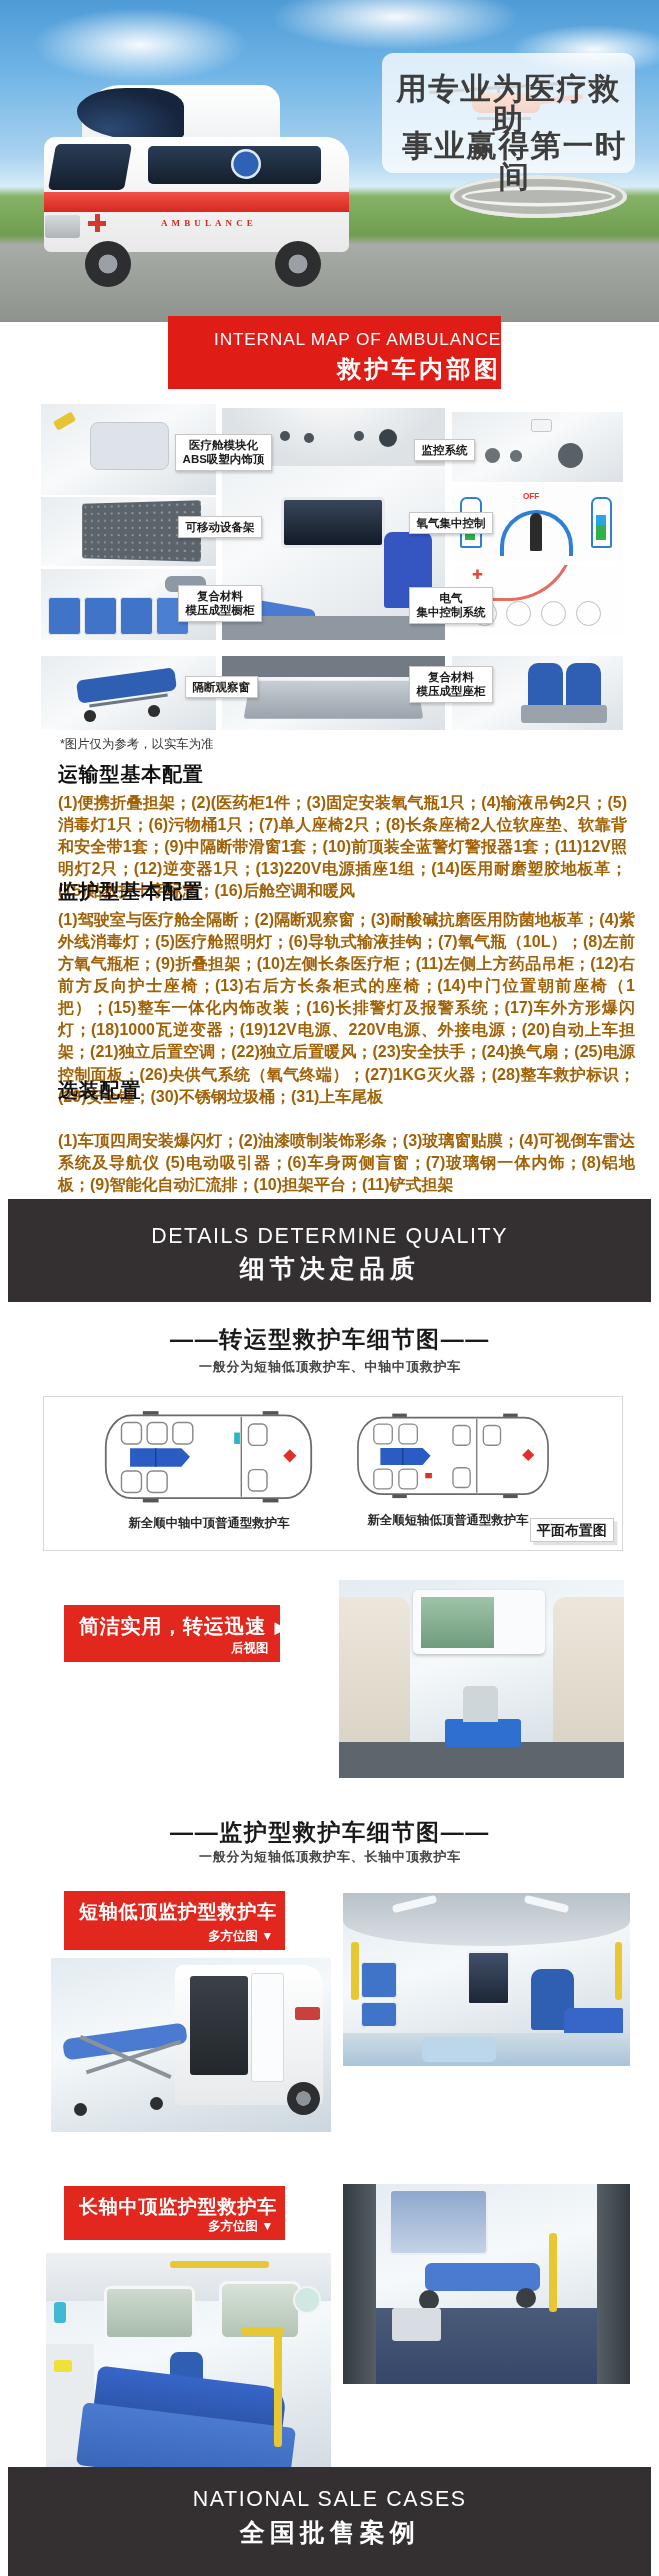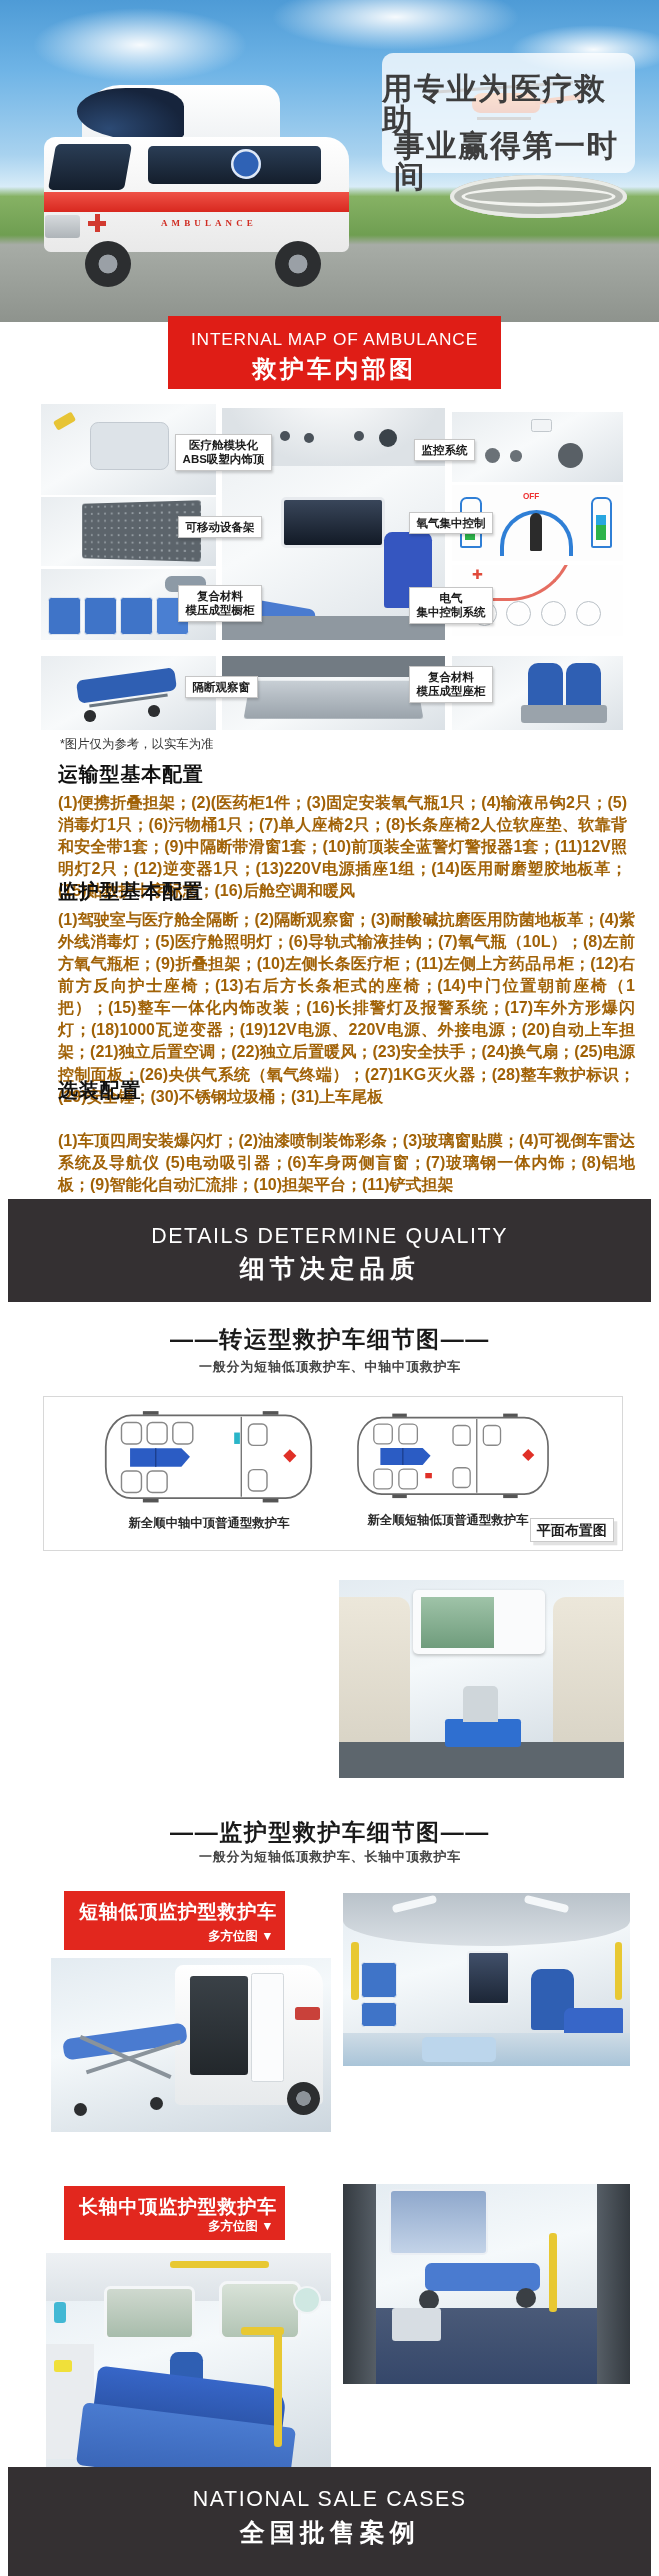--- a/index.html
+++ b/index.html
@@ -7,21 +7,21 @@
   .page { position:relative; width:660px; height:2576px; margin:0 auto; overflow:hidden;
           background:#fff; font-family:"Liberation Sans","DejaVu Sans",sans-serif; color:#222; }
   .abs { position:absolute; }
 
   
   .hero { left:0; top:0; width:660px; height:322px; overflow:hidden;
           background:linear-gradient(180deg,#4e9bd6 0%,#6fb4e6 22%,#a8d2ef 48%,#d8ecf8 58%,
                      #86b264 61%,#6f9e51 73%,#a7aca6 76%,#8e938d 100%); }
   .cloud { background:radial-gradient(closest-side,rgba(255,255,255,.95),rgba(255,255,255,0)); border-radius:50%; }
   .helipad { border-radius:50%; background:#b4b8b1; box-shadow:inset 0 0 0 4.1px #e9ebe6, inset 0 0 0 11.5px #b4b8b1, inset 0 0 0 15px #f2f3ef; }
-  .slogan-box { background:rgba(255,255,255,.78); border-radius:11.5px; }
+  .slogan-box { background:rgba(255,255,255,.78); border-radius:11.5px; text-align:center; }
   .slogan { font-size:30.5px; font-weight:bold; color:#3d3d3d; letter-spacing:1.6px; line-height:1.0; }
 
   
   .amb-roof  { background:linear-gradient(#ffffff,#eef1f3); border-radius:38px 18px 3.3px 3.3px; }
   .amb-visor { background:radial-gradient(ellipse at 30% 80%,#2c4a74,#16243c 70%); border-radius:50% 40% 10% 60%; }
   .amb-body  { background:linear-gradient(#ffffff,#e9e9e9); border-radius:11.5px 23px 6.6px 6.6px; }
   .amb-stripe{ background:linear-gradient(#ef5247,#d8281f); }
   .amb-win   { background:linear-gradient(#2a3d55,#141e2c); border-radius:5px; }
   .amb-wheel { background:radial-gradient(circle at 50% 50%,#9aa0a6 0 28%,#2c2e30 30% 100%); border-radius:50%; }
   .amb-grille{ background:linear-gradient(#d6dadd,#aeb4b8); border-radius:3.3px; }
@@ -102,21 +102,21 @@
       <div class="abs" style="left:51px;top:169px;width:18px;height:18px;">
         <div class="abs cross-v" style="left:6.6px;top:0;width:5px;height:18px;"></div>
         <div class="abs cross-h" style="left:0;top:6.6px;width:18px;height:5px;"></div>
       </div>
       <div class="abs amb-grille" style="left:8.2px;top:170px;width:35px;height:23px;"></div>
       <div class="abs amb-wheel" style="left:48px;top:196px;width:46px;height:46px;"></div>
       <div class="abs amb-wheel" style="left:238px;top:196px;width:46px;height:46px;"></div>
     </div>
   </div>
 
-  <div class="abs red-banner" style="left:168px;top:316px;width:333px;height:73px;">
+  <div class="abs red-banner" style="left:168px;top:316px;width:333px;height:73px;text-align:right;">
     <div class="en" style="margin-top:13px;">INTERNAL MAP OF AMBULANCE</div>
     <div class="zh" style="margin-top:3.3px;">救护车内部图</div>
   </div>
 
   <div class="abs" style="left:41px;top:404px;width:582px;height:326px;">
 
     <div class="tile" style="left:0;top:0;width:175px;height:91px;">
       <div class="ph" style="left:49px;top:18px;width:79px;height:48px;background:#dde3e8;border:1.6px solid #c3cad1;border-radius:8.2px;"></div>
       <div class="ph" style="left:13px;top:11.5px;width:21.4px;height:10px;background:#e7c435;border-radius:2.5px;transform:rotate(-30deg);"></div>
     </div>
@@ -272,20 +272,24 @@
       <rect x="150" y="92" width="26" height="30" rx="7" fill="#fff" stroke="#888" stroke-width="2"></rect>
       <rect x="196" y="28" width="26" height="30" rx="7" fill="#fff" stroke="#888" stroke-width="2"></rect>
       <rect x="258" y="66" width="13" height="13" fill="#e03027" transform="rotate(45 264 72)"></rect>
       <rect x="108" y="100" width="10" height="8" fill="#e03027"></rect>
     </svg>
     <div class="abs plan-cap" style="left:58px;top:118px;width:214px;">新全顺中轴中顶普通型救护车</div>
     <div class="abs plan-cap" style="left:297px;top:115px;width:214px;">新全顺短轴低顶普通型救护车</div>
     <div class="abs plan-badge" style="right:8.2px;bottom:8.2px;width:84px;height:24px;">平面布置图</div>
   </div>
 
+  <div class="abs feature" style="left:64px;top:1605px;width:216px;height:57px;">
+    <div class="t"><span>简洁实用，转运迅速</span><span class="arr">▶</span></div>
+    <div class="s"><span>后视图</span><span></span></div>
+  </div>
   <div class="photo" style="left:339px;top:1580px;width:285px;height:198px;">
     <div class="ph" style="left:74px;top:10px;width:132px;height:64px;background:#fafbfc;border-radius:5px;box-shadow:0 1.6px 3.3px rgba(0,0,0,.2);"></div>
     <div class="ph" style="left:82px;top:16.5px;width:73px;height:51px;background:linear-gradient(#9fc3a8,#6f9c7c);"></div>
     <div class="ph" style="left:0px;top:16.5px;width:71px;height:165px;background:linear-gradient(#ece7da,#d7d2c4);border-radius:0 13px 8.2px 0;"></div>
     <div class="ph" style="left:214px;top:16.5px;width:71px;height:165px;background:linear-gradient(#ece7da,#d7d2c4);border-radius:13px 0 0 8.2px;"></div>
     <div class="ph" style="left:0;top:162px;width:285px;height:36px;background:#5d666d;"></div>
     <div class="ph" style="left:106px;top:139px;width:76px;height:28px;background:#2f6fd0;border-radius:3.3px;"></div>
     <div class="ph" style="left:124px;top:106px;width:35px;height:36px;background:#cfd6da;border-radius:5px 5px 0 0;"></div>
   </div>
 

